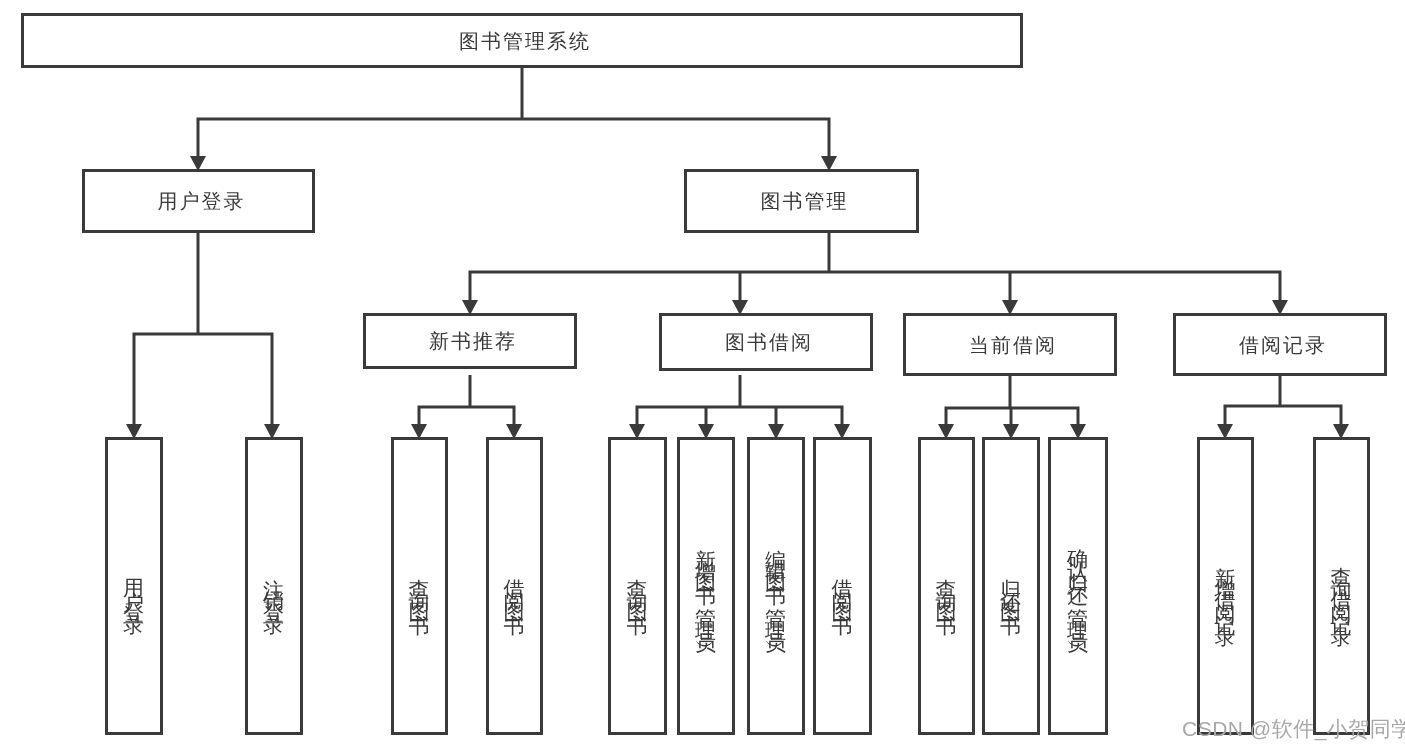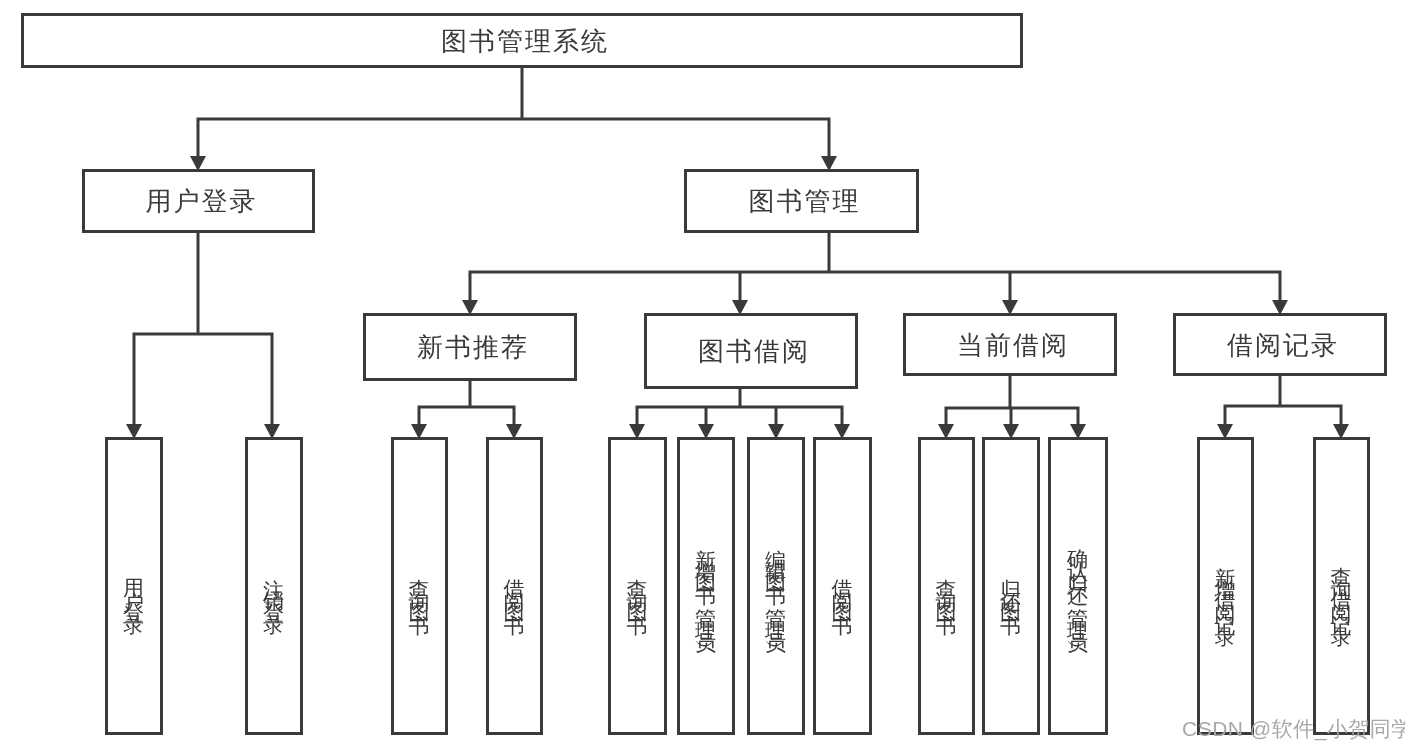--- a/index.html
+++ b/index.html
@@ -22,21 +22,21 @@
     border: 3px solid #3a3a3a;
     background: #ffffff;
     color: #3a3a3a;
     display: flex;
     align-items: center;
     justify-content: center;
     z-index: 1;
     line-height: 1;
   }
   .hbox {
-    font-size: 26px;
+    font-size: 20px;
     letter-spacing: 2px;
     padding-left: 6px;
   }
   .vbox {
     writing-mode: vertical-rl;
     text-orientation: mixed;
     font-size: 21px;
     letter-spacing: 12px;
   }
   .watermark {
@@ -93,22 +93,22 @@
       <polygon points="1217,424 1233,424 1225,439"></polygon>
       <polygon points="1333,424 1349,424 1341,439"></polygon>
     </g>
   </svg>
 
   <div class="box hbox" style="left:21px; top:13px; width:1002px; height:55px;">图书管理系统</div>
 
   <div class="box hbox" style="left:82px; top:169px; width:233px; height:64px;">用户登录</div>
   <div class="box hbox" style="left:684px; top:169px; width:235px; height:64px;">图书管理</div>
 
-  <div class="box hbox" style="left:363px; top:313px; width:214px; height:68px;">新书推荐</div>
-  <div class="box hbox" style="left:644px; top:313px; width:214px; height:76px;">图书借阅</div>
+  <div class="box hbox" style="left:363px; top:313px; width:214px; height:56px;">新书推荐</div>
+  <div class="box hbox" style="left:659px; top:313px; width:214px; height:58px;">图书借阅</div>
   <div class="box hbox" style="left:1173px; top:313px; width:214px; height:63px;">借阅记录</div>
   <div class="box hbox" style="left:903px; top:313px; width:214px; height:63px;">当前借阅</div>
 
   <div class="box vbox" style="left:105px; top:437px; width:58px; height:298px;">用户登录</div>
   <div class="box vbox" style="left:245px; top:437px; width:58px; height:298px;">注销登录</div>
 
   <div class="box vbox" style="left:391px; top:437px; width:57px; height:298px;">查询图书</div>
   <div class="box vbox" style="left:486px; top:437px; width:57px; height:298px;">借阅图书</div>
 
   <div class="box vbox" style="left:608px; top:437px; width:59px; height:298px;">查询图书</div>

